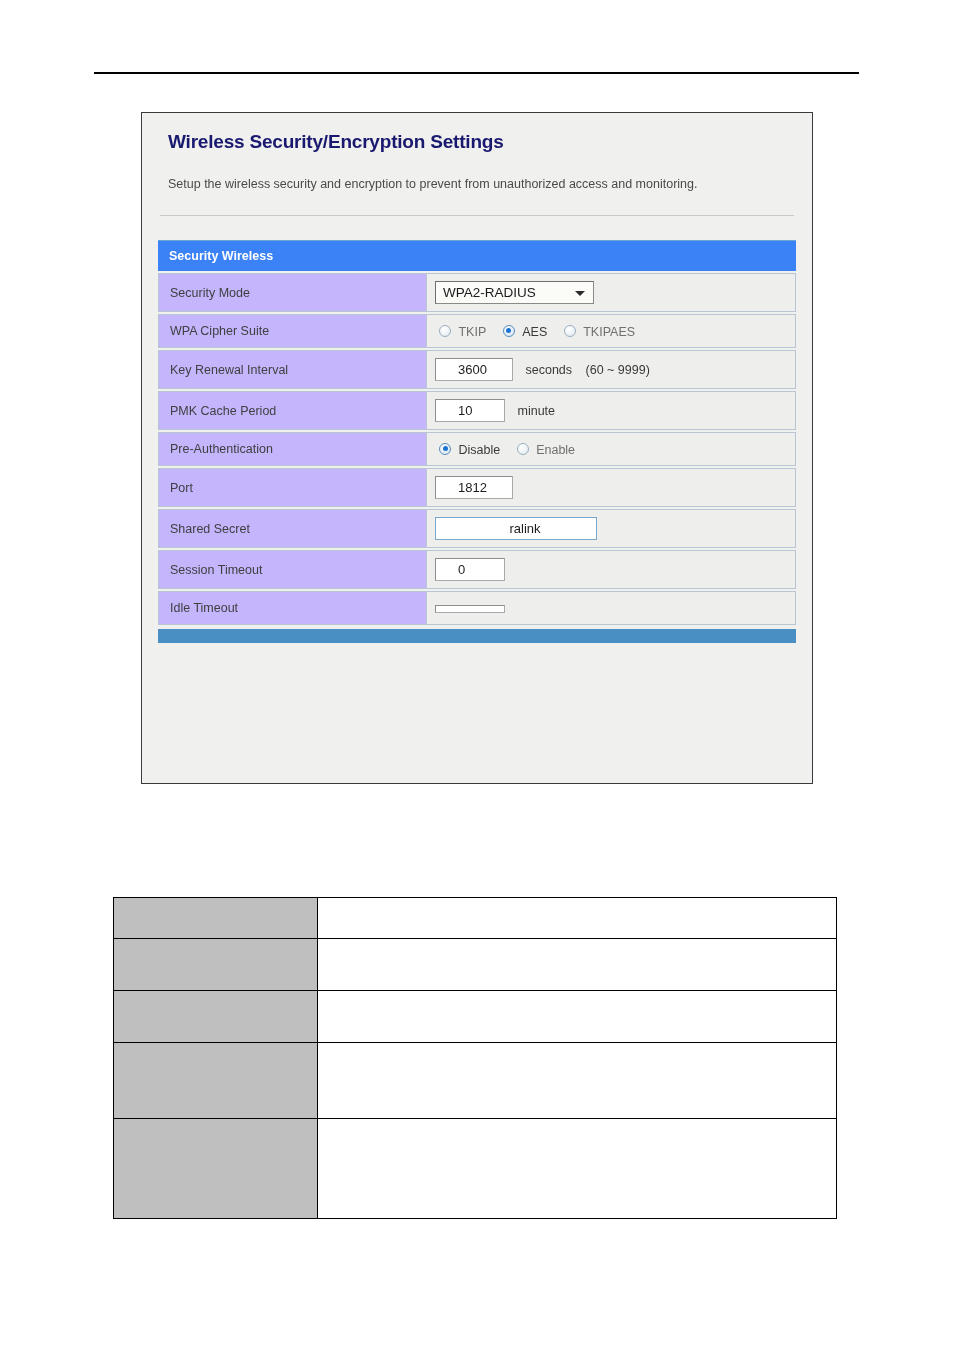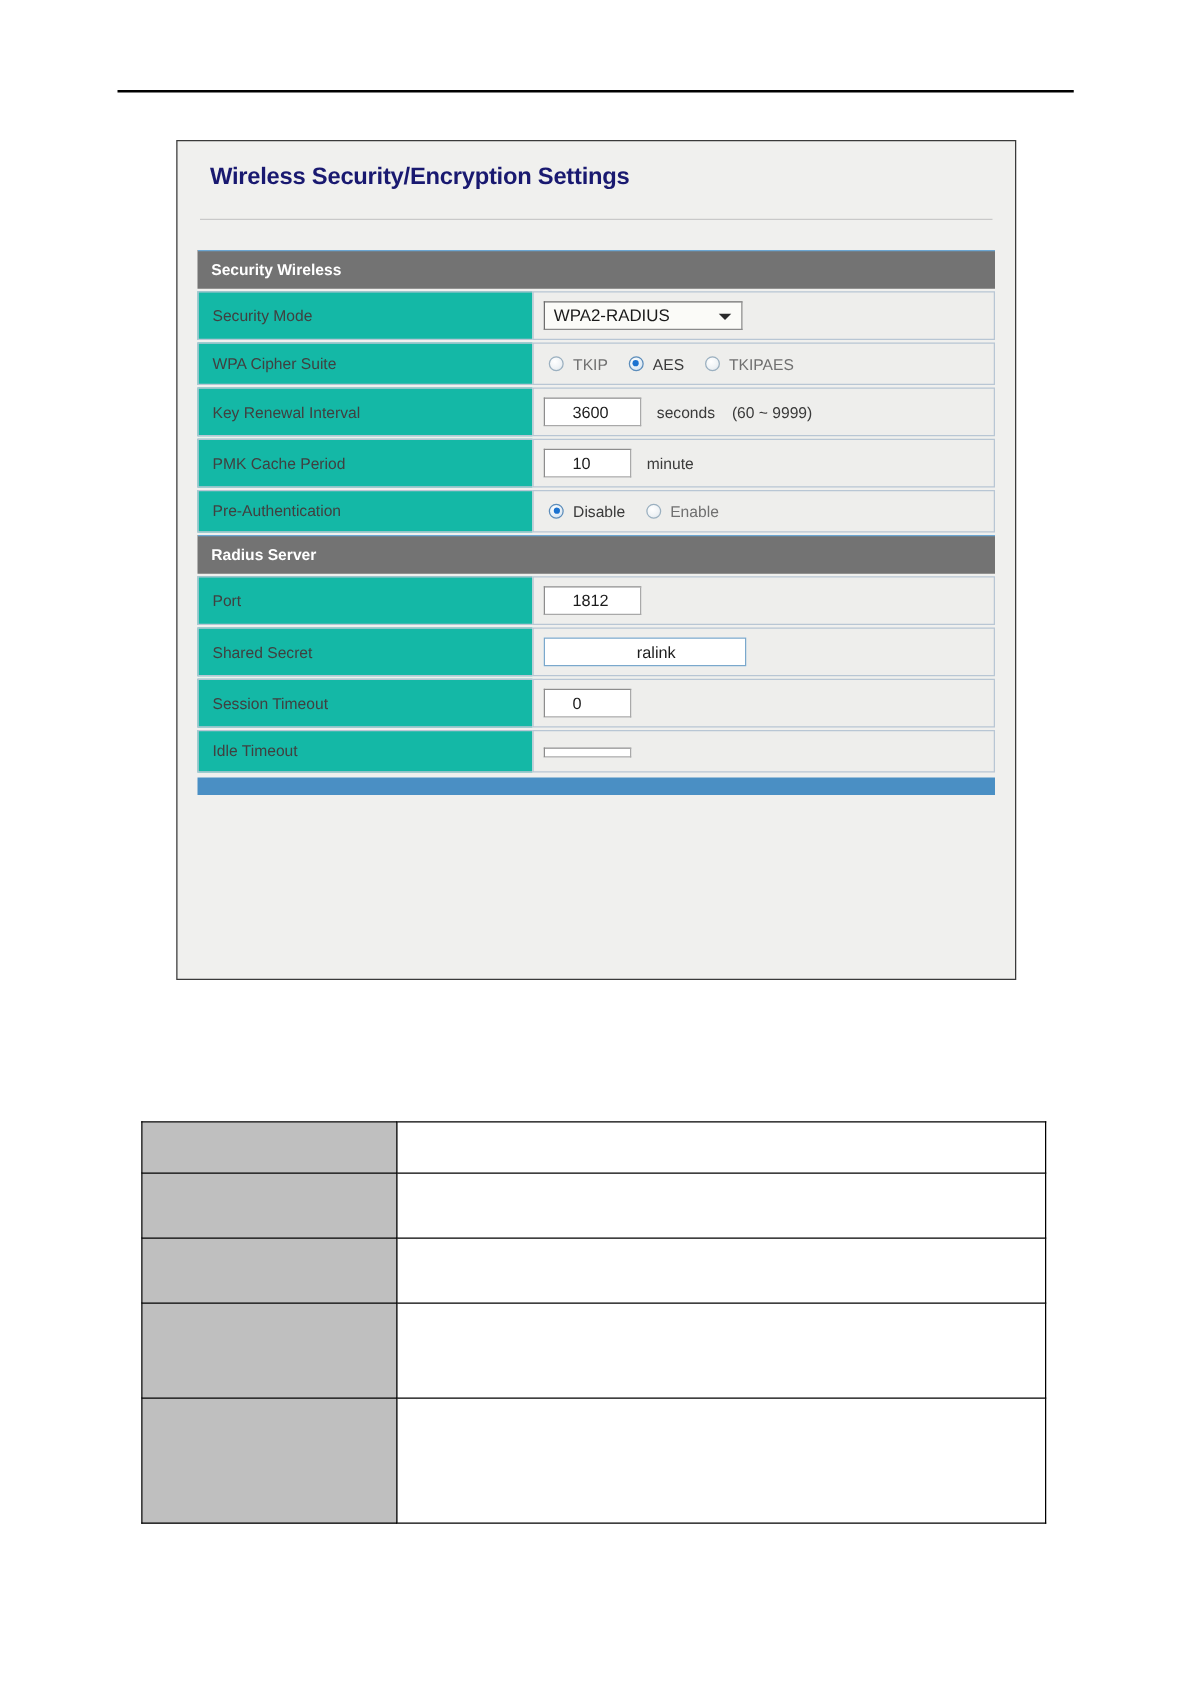--- a/index.html
+++ b/index.html
@@ -72,32 +72,32 @@
     border-spacing: 0 2px;
     table-layout: fixed;
   }
 
   .settings td {
     padding: 0;
     vertical-align: middle;
   }
 
   .sec-header {
-    background: #737373;
+    background: #3b82f6;
     color: #ffffff;
     font-size: 12.5px;
     font-weight: bold;
     padding: 5px 0 5px 11px !important;
     height: 21px;
     box-shadow: inset 0 1px 0 #6ba6d2;
   }
 
   .row-label {
     width: 268px;
-    background: #14b8a6;
+    background: #c4b5fd;
     border: 1px solid #b8c6d4;
     border-right: none;
     font-size: 12.5px;
     color: #404040;
     padding: 9px 0 9px 11px !important;
     height: 22px;
     box-sizing: border-box;
     margin-top: 41px;
   }
 
@@ -250,20 +250,21 @@
 </head>
 <body>
 
 <div class="page-header-rule"></div>
 
 <div class="panel">
   <div class="panel-inner">
 
     <div class="panel-title">Wireless Security/Encryption Settings</div>
 
+    <div class="panel-desc">Setup the wireless security and encryption to prevent from unauthorized access and monitoring.</div>
 
     <div class="panel-divider"></div>
 
     <table class="settings">
       <colgroup>
           <col style="width:268px">
           <col>
         </colgroup>
       <tbody>
 
@@ -327,23 +328,20 @@
                 <span class="radio-label">Disable</span>
               </span>
               <span class="radio-item off">
                 <span class="radio-dot"></span>
                 <span class="radio-label">Enable</span>
               </span>
             </span>
           </td>
         </tr>
 
-        <tr>
-          <td class="sec-header" colspan="2">Radius Server</td>
-        </tr>
 
 
         <tr>
           <td class="row-label">Port</td>
           <td class="row-value">
             <span class="inp w-md">1812</span>
           </td>
         </tr>
 
         <tr>

